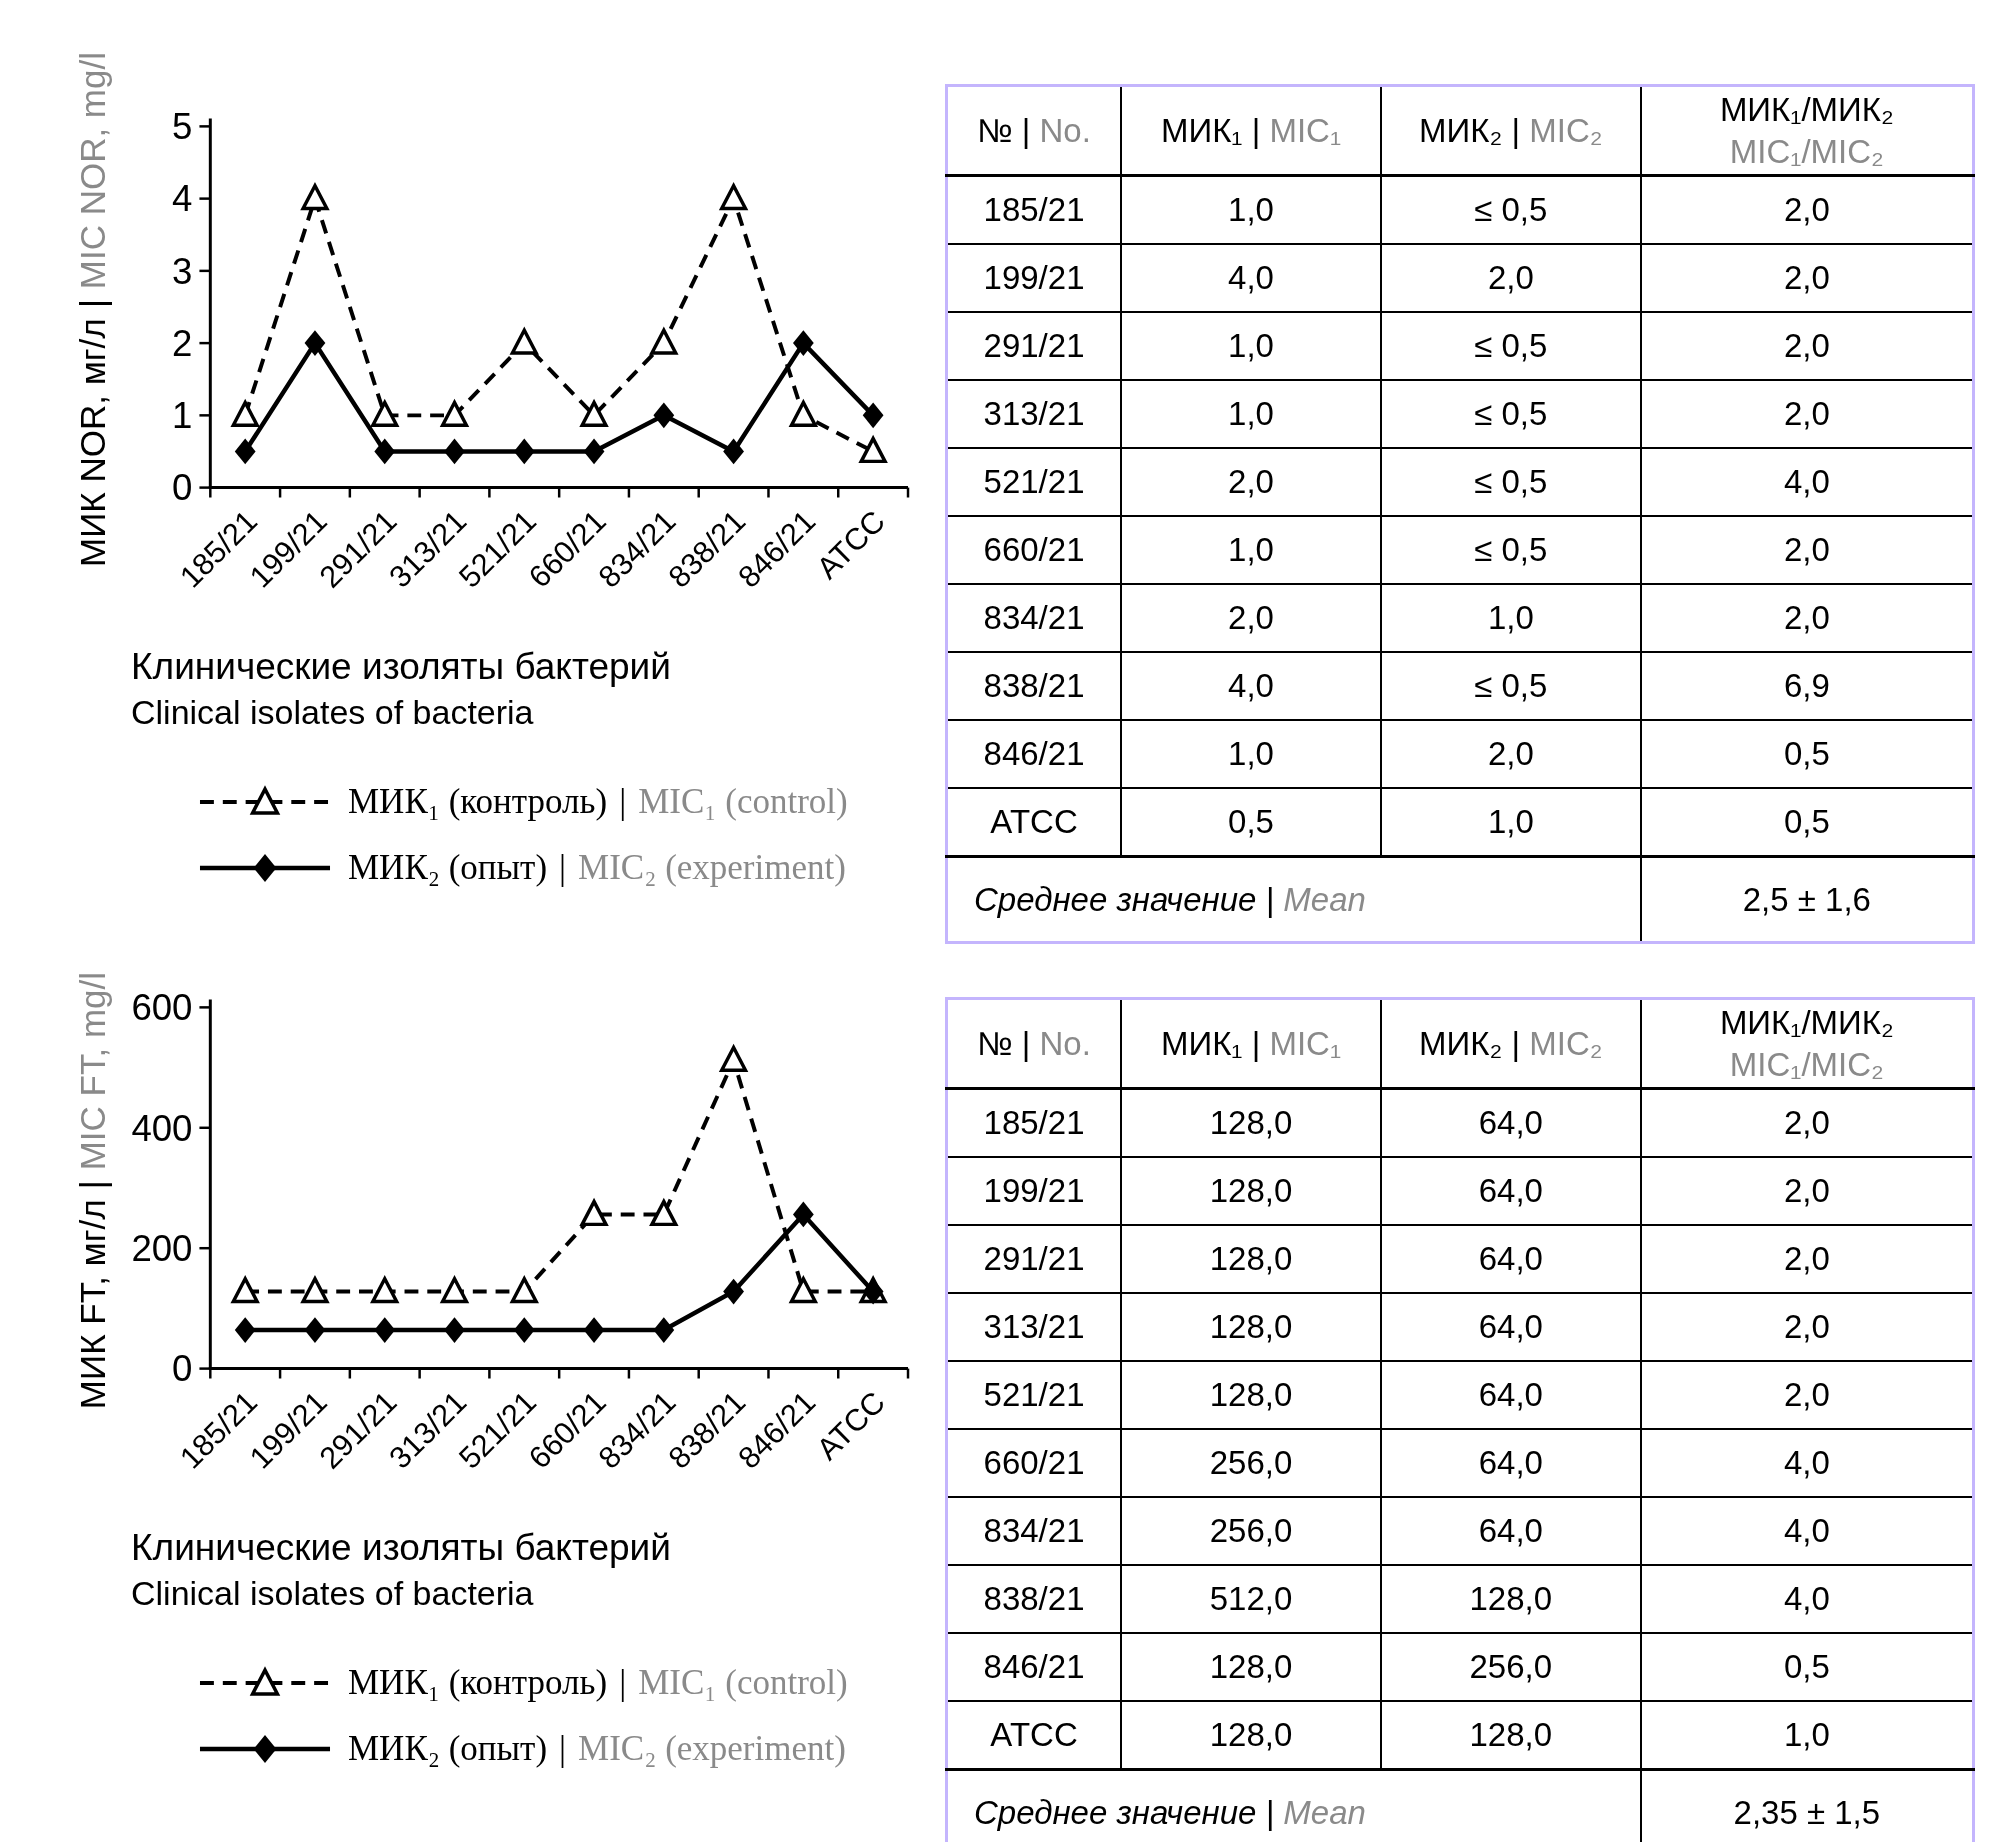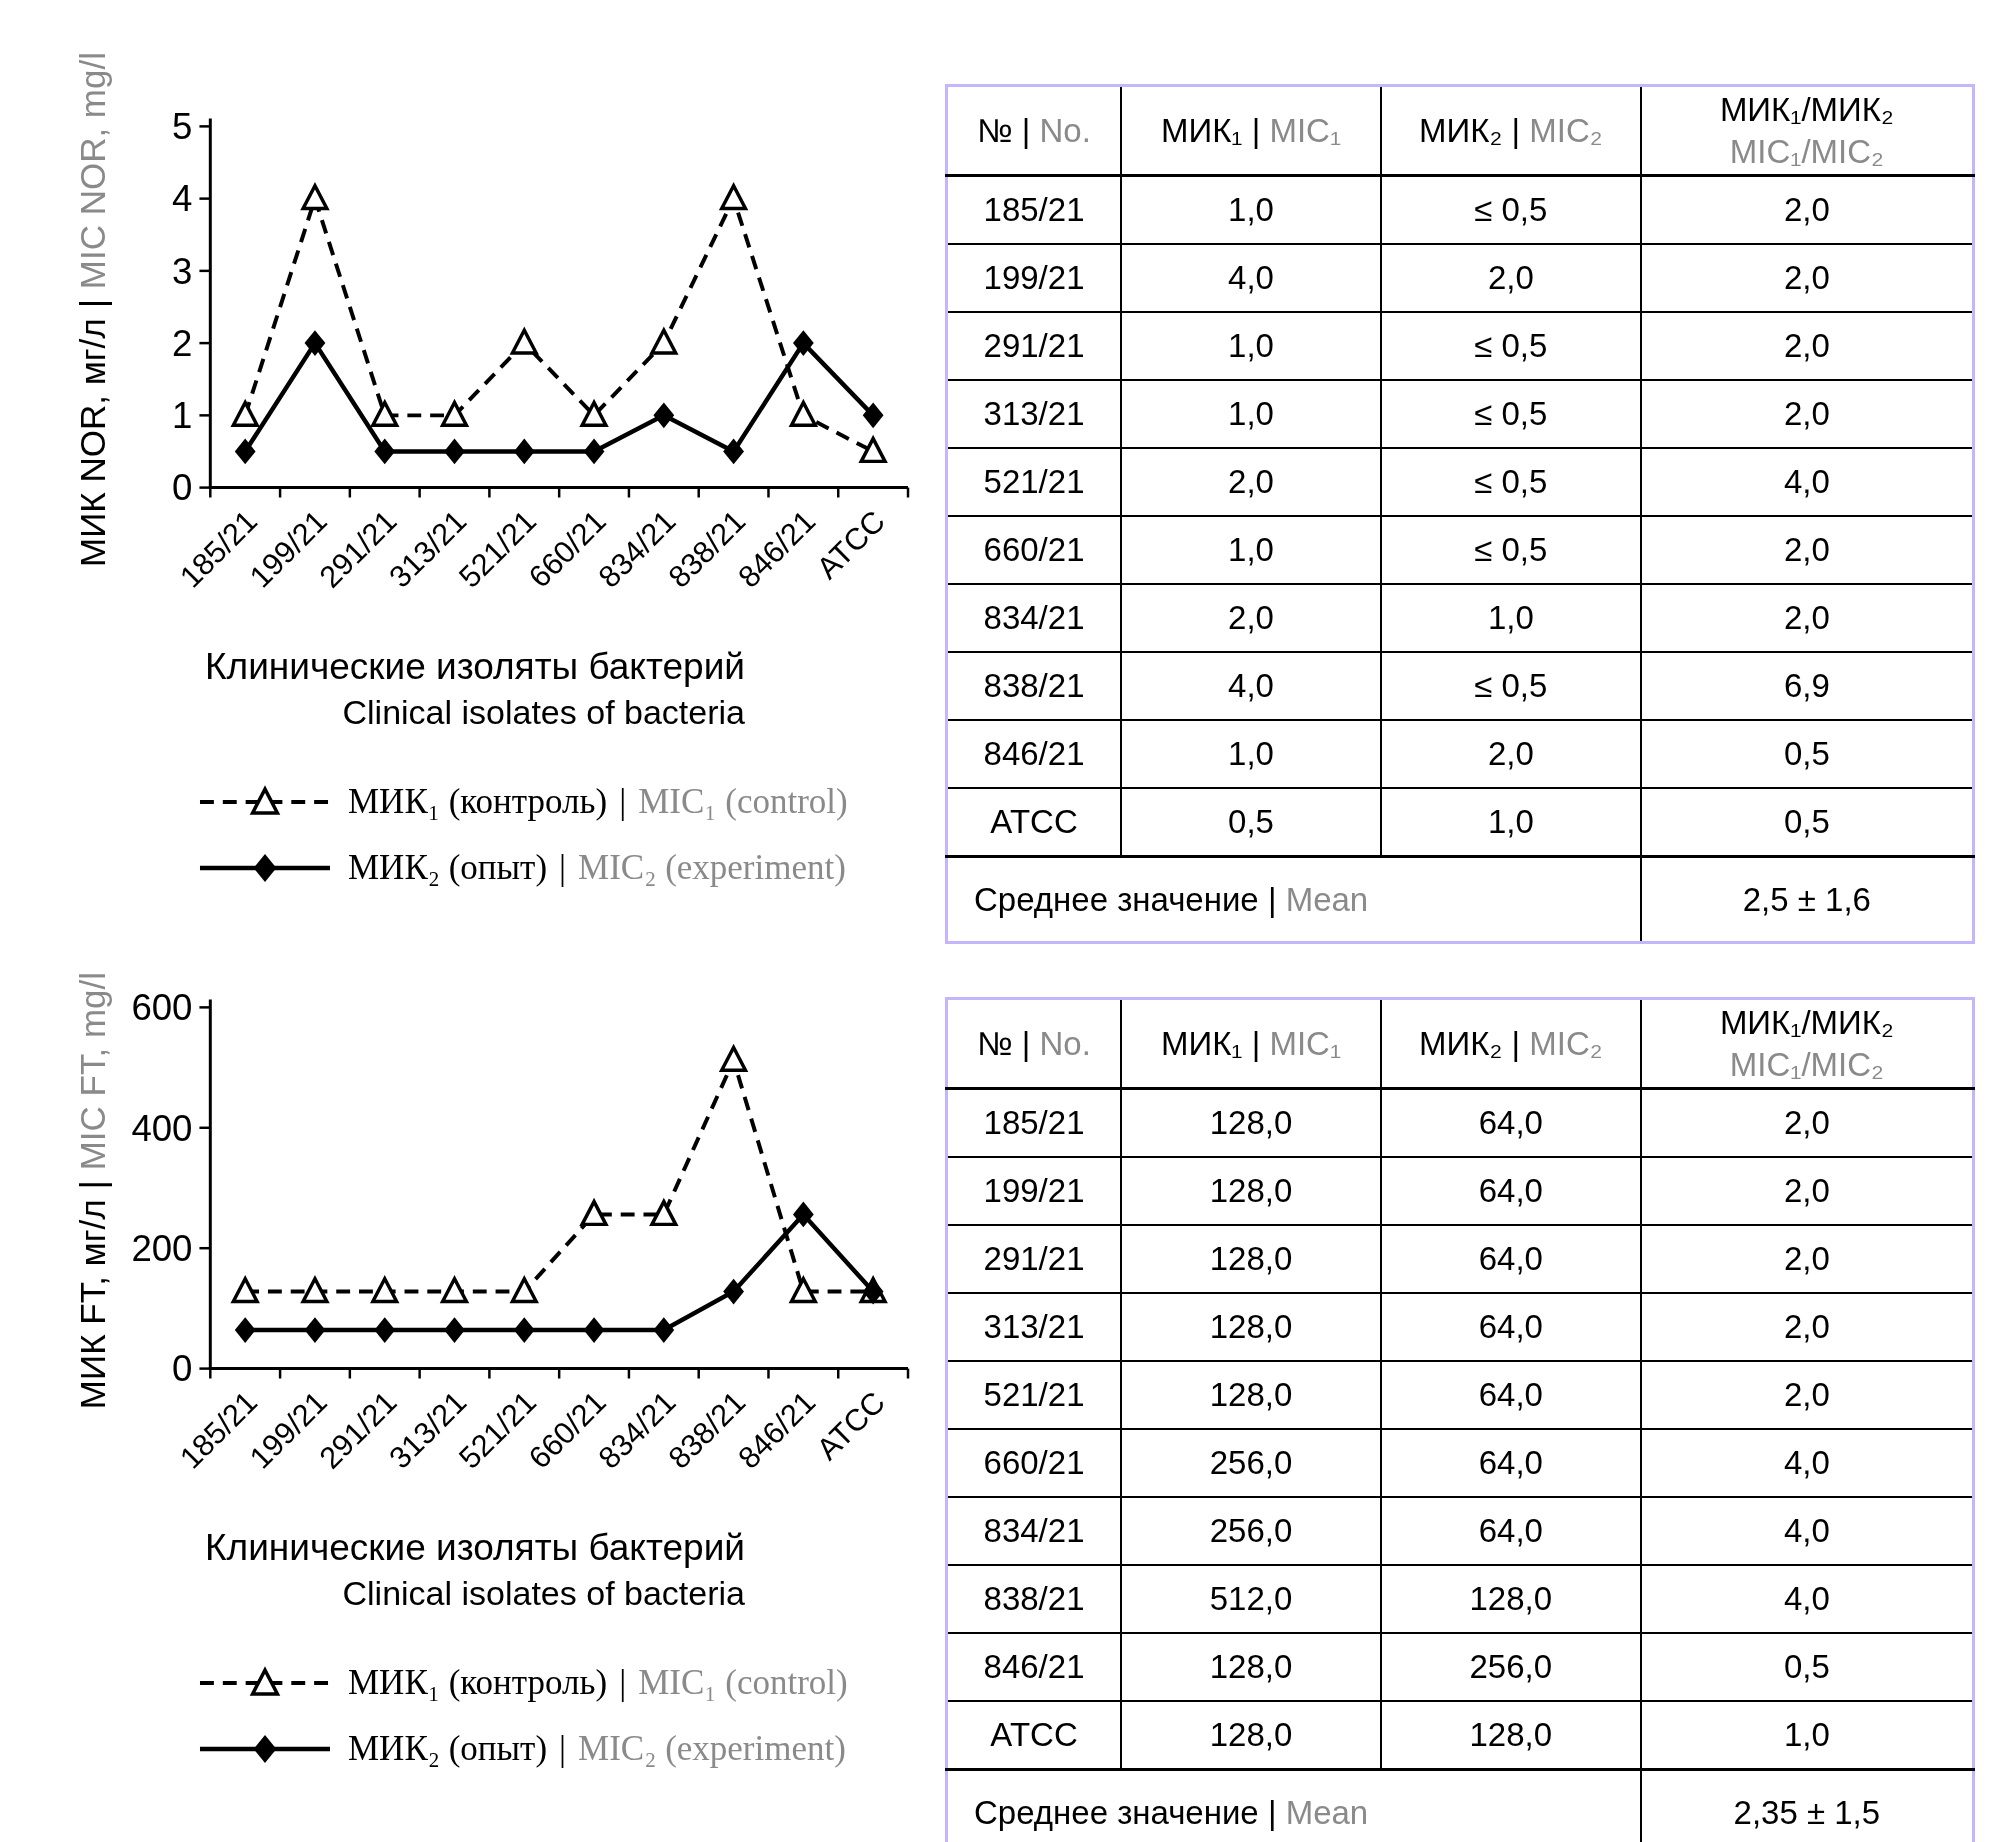--- a/index.html
+++ b/index.html
@@ -21,21 +21,21 @@
     display:flex;align-items:center;justify-content:center;
   }
   .ylabel-text{
     writing-mode:vertical-rl;transform:rotate(180deg);
     font-size:35px;white-space:nowrap;line-height:1;
   }
   .ylabel-text .sep{margin:10px 0;color:#000;}
 
   .plot{position:absolute;left:77px;top:0;width:792px;height:574px;}
 
-  .axis-title{position:absolute;left:77px;top:579px;width:614px;text-align:right;}
+  .axis-title{position:absolute;left:77px;top:579px;width:614px;text-align:left;}
   .axis-title .ru{font-size:37px;color:#000;line-height:1.15;}
   .axis-title .en{font-size:34px;color:#000000;line-height:1.15;margin-top:4px;}
 
   .legend{position:absolute;left:144px;top:711px;}
   .legend-row{display:flex;align-items:center;height:48px;margin-bottom:18px;white-space:nowrap;}
   .legend-row svg{flex:0 0 auto;margin-right:16px;}
   .legend-row .lbl{font-size:35px;font-family:Liberation Serif, serif;}
   .legend-row .sep{margin:0 12px;color:#000;}
 
   
@@ -46,21 +46,21 @@
   }
   #table1{top:84px;}
   #table2{top:997px;}
   .mic-table th,.mic-table td{
     border:2px solid #000;text-align:center;vertical-align:middle;
     font-size:33px;font-weight:normal;padding:0 6px;
   }
   .mic-table thead th{height:87px;border-bottom:3px solid #000;line-height:1.25;}
   .mic-table tbody td{height:66px;}
   .mic-table tfoot td{height:83px;border-top:3px solid #000;}
-  .mic-table .mean-label{text-align:left;padding-left:26px;}
+  .mic-table .mean-label{text-align:left;padding-left:26px;font-style:italic;}
   .col-no{width:17%;}
   .col-mic1{width:25.3%;}
   .col-mic2{width:25.3%;}
   .col-ratio{width:32.4%;}
 </style>
 </head>
 <body>
 
 <div class="chart-block" id="chart1">
   <div class="ylabel">

